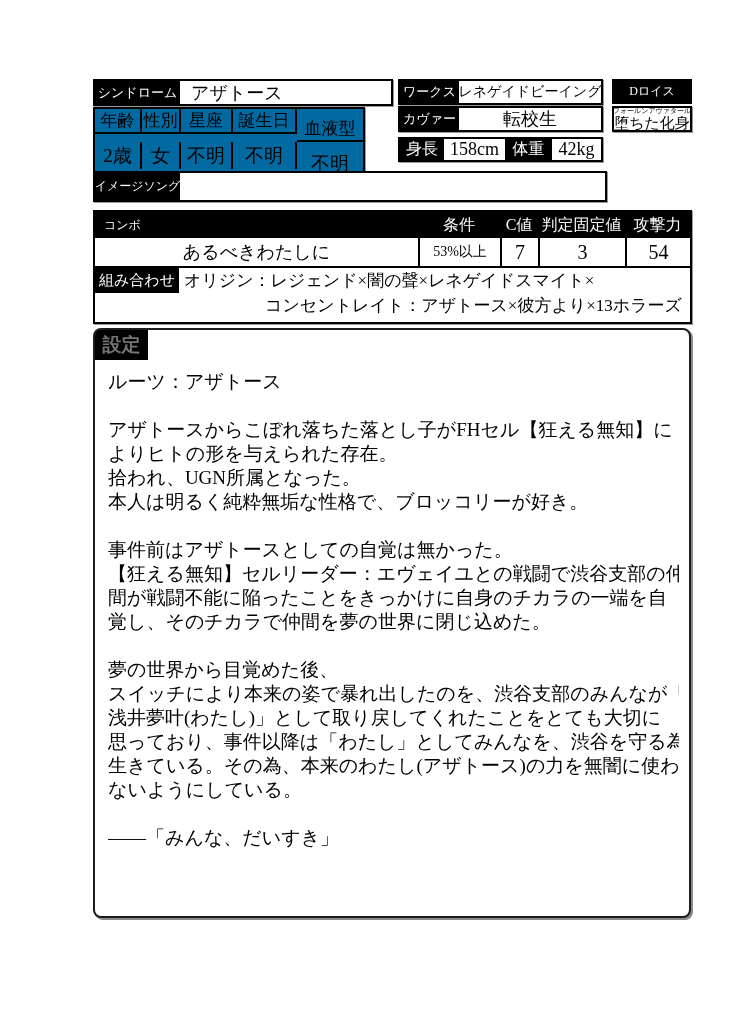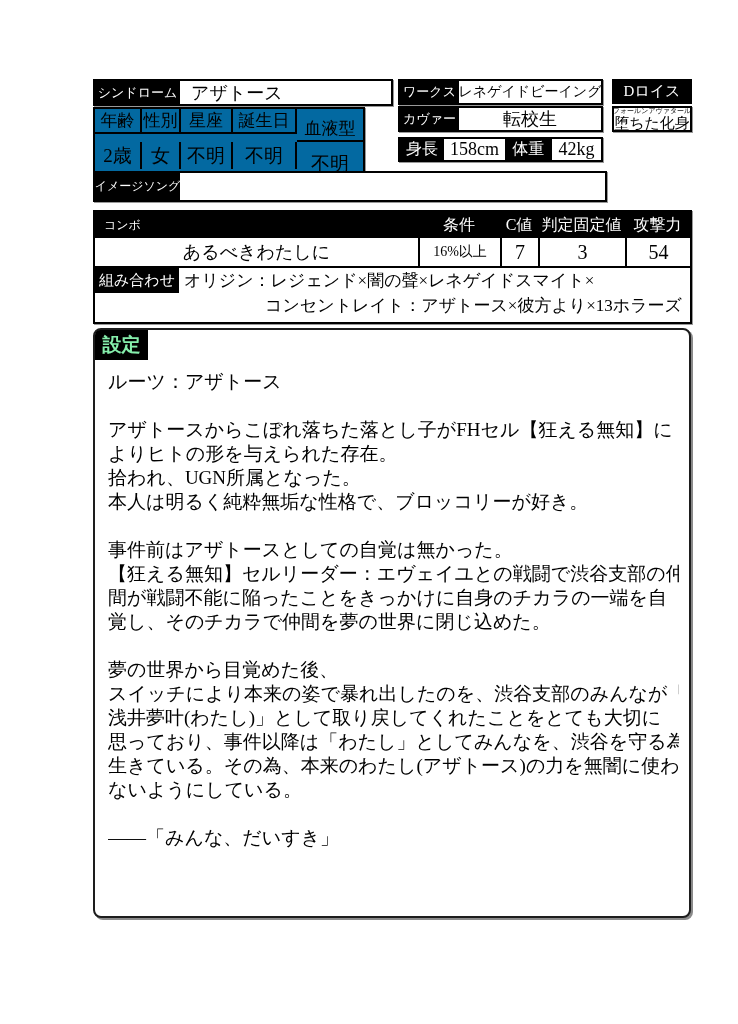--- a/index.html
+++ b/index.html
@@ -43,21 +43,21 @@
 
   
   .hw-row { left:398px; top:137px; width:205px; height:25px; }
   .hw-row .blab { font-size:16px; }
   .hw-row .lab-h { width:44px; } .hw-row .lab-w { width:47px; }
   .hw-row .val-h { width:63px; font-size:18px; justify-content:center; }
   .hw-row .val-w { width:51px; font-size:18px; justify-content:center; }
 
   
   .dlois-label { position:absolute; left:612px; top:79px; width:80px; height:25px;
-                 background:#000; color:#fff; font-size:15px; display:flex;
+                 background:#000; color:#fff; font-size:12px; display:flex;
                  align-items:center; justify-content:center; }
   .dlois-box { position:absolute; left:612px; top:106px; width:80px; height:26px;
                border:2px solid #000; background:#fff; box-shadow:1px 1px 0 #999;
                display:flex; flex-direction:column; align-items:center; justify-content:center;
                line-height:1; }
   .dlois-ruby { font-size:7px; letter-spacing:0px; white-space:nowrap; }
   .dlois-value { font-size:15px; white-space:nowrap; margin-top:1px; }
 
   
   .imgsong-row { left:93px; top:171px; width:514px; height:31px; }
@@ -88,21 +88,21 @@
                        align-items:center; justify-content:center; }
   .comb-line1 { margin-left:89px; height:25px; line-height:25px; font-size:17px; white-space:nowrap; overflow:hidden; }
   .comb-line2 { height:25px; line-height:25px; font-size:17px; text-align:right; padding-right:8px;
                 white-space:nowrap; overflow:hidden; }
 
   
   .setting-box { position:absolute; left:93px; top:328px; width:598px; height:590px;
                  border:2px solid #1d1d1d; border-radius:8px; background:#fff;
                  box-shadow:2px 2px 0 #8a8a8a; }
   .setting-label { position:absolute; left:0; top:0; width:53px; height:30px;
-                   background:#000; color:#86efac; font-size:19px; font-weight:bold;
+                   background:#000; color:#737373; font-size:19px; font-weight:bold;
                    display:flex; align-items:center; justify-content:center;
                    border-radius:5px 0 0 0; }
   .setting-body { position:absolute; left:13px; right:10px; top:40px; bottom:6px; overflow:hidden; }
   .line { height:24px; line-height:24px; font-size:19px; white-space:nowrap; overflow:hidden; }
   .ruby-wrap { position:relative; }
 </style>
 </head>
 <body>
 
 <div class="page">
@@ -152,21 +152,21 @@
   <div class="combo-table">
     <div class="combo-head">
       <span class="h-name">コンボ</span>
       <span class="h-cond">条件</span>
       <span class="h-c">C値</span>
       <span class="h-fix">判定固定値</span>
       <span class="h-atk">攻撃力</span>
     </div>
     <div class="combo-datarow">
       <div class="d-name">あるべきわたしに</div>
-      <div class="d-cond">16%以上</div>
+      <div class="d-cond">53%以上</div>
       <div class="d-c">7</div>
       <div class="d-fix">3</div>
       <div class="d-atk">54</div>
     </div>
     <div class="combination">
       <div class="combination-label">組み合わせ</div>
       <div class="comb-line1">オリジン：レジェンド×闇の聲×レネゲイドスマイト×</div>
       <div class="comb-line2">コンセントレイト：アザトース×彼方より×13ホラーズ</div>
     </div>
   </div>

